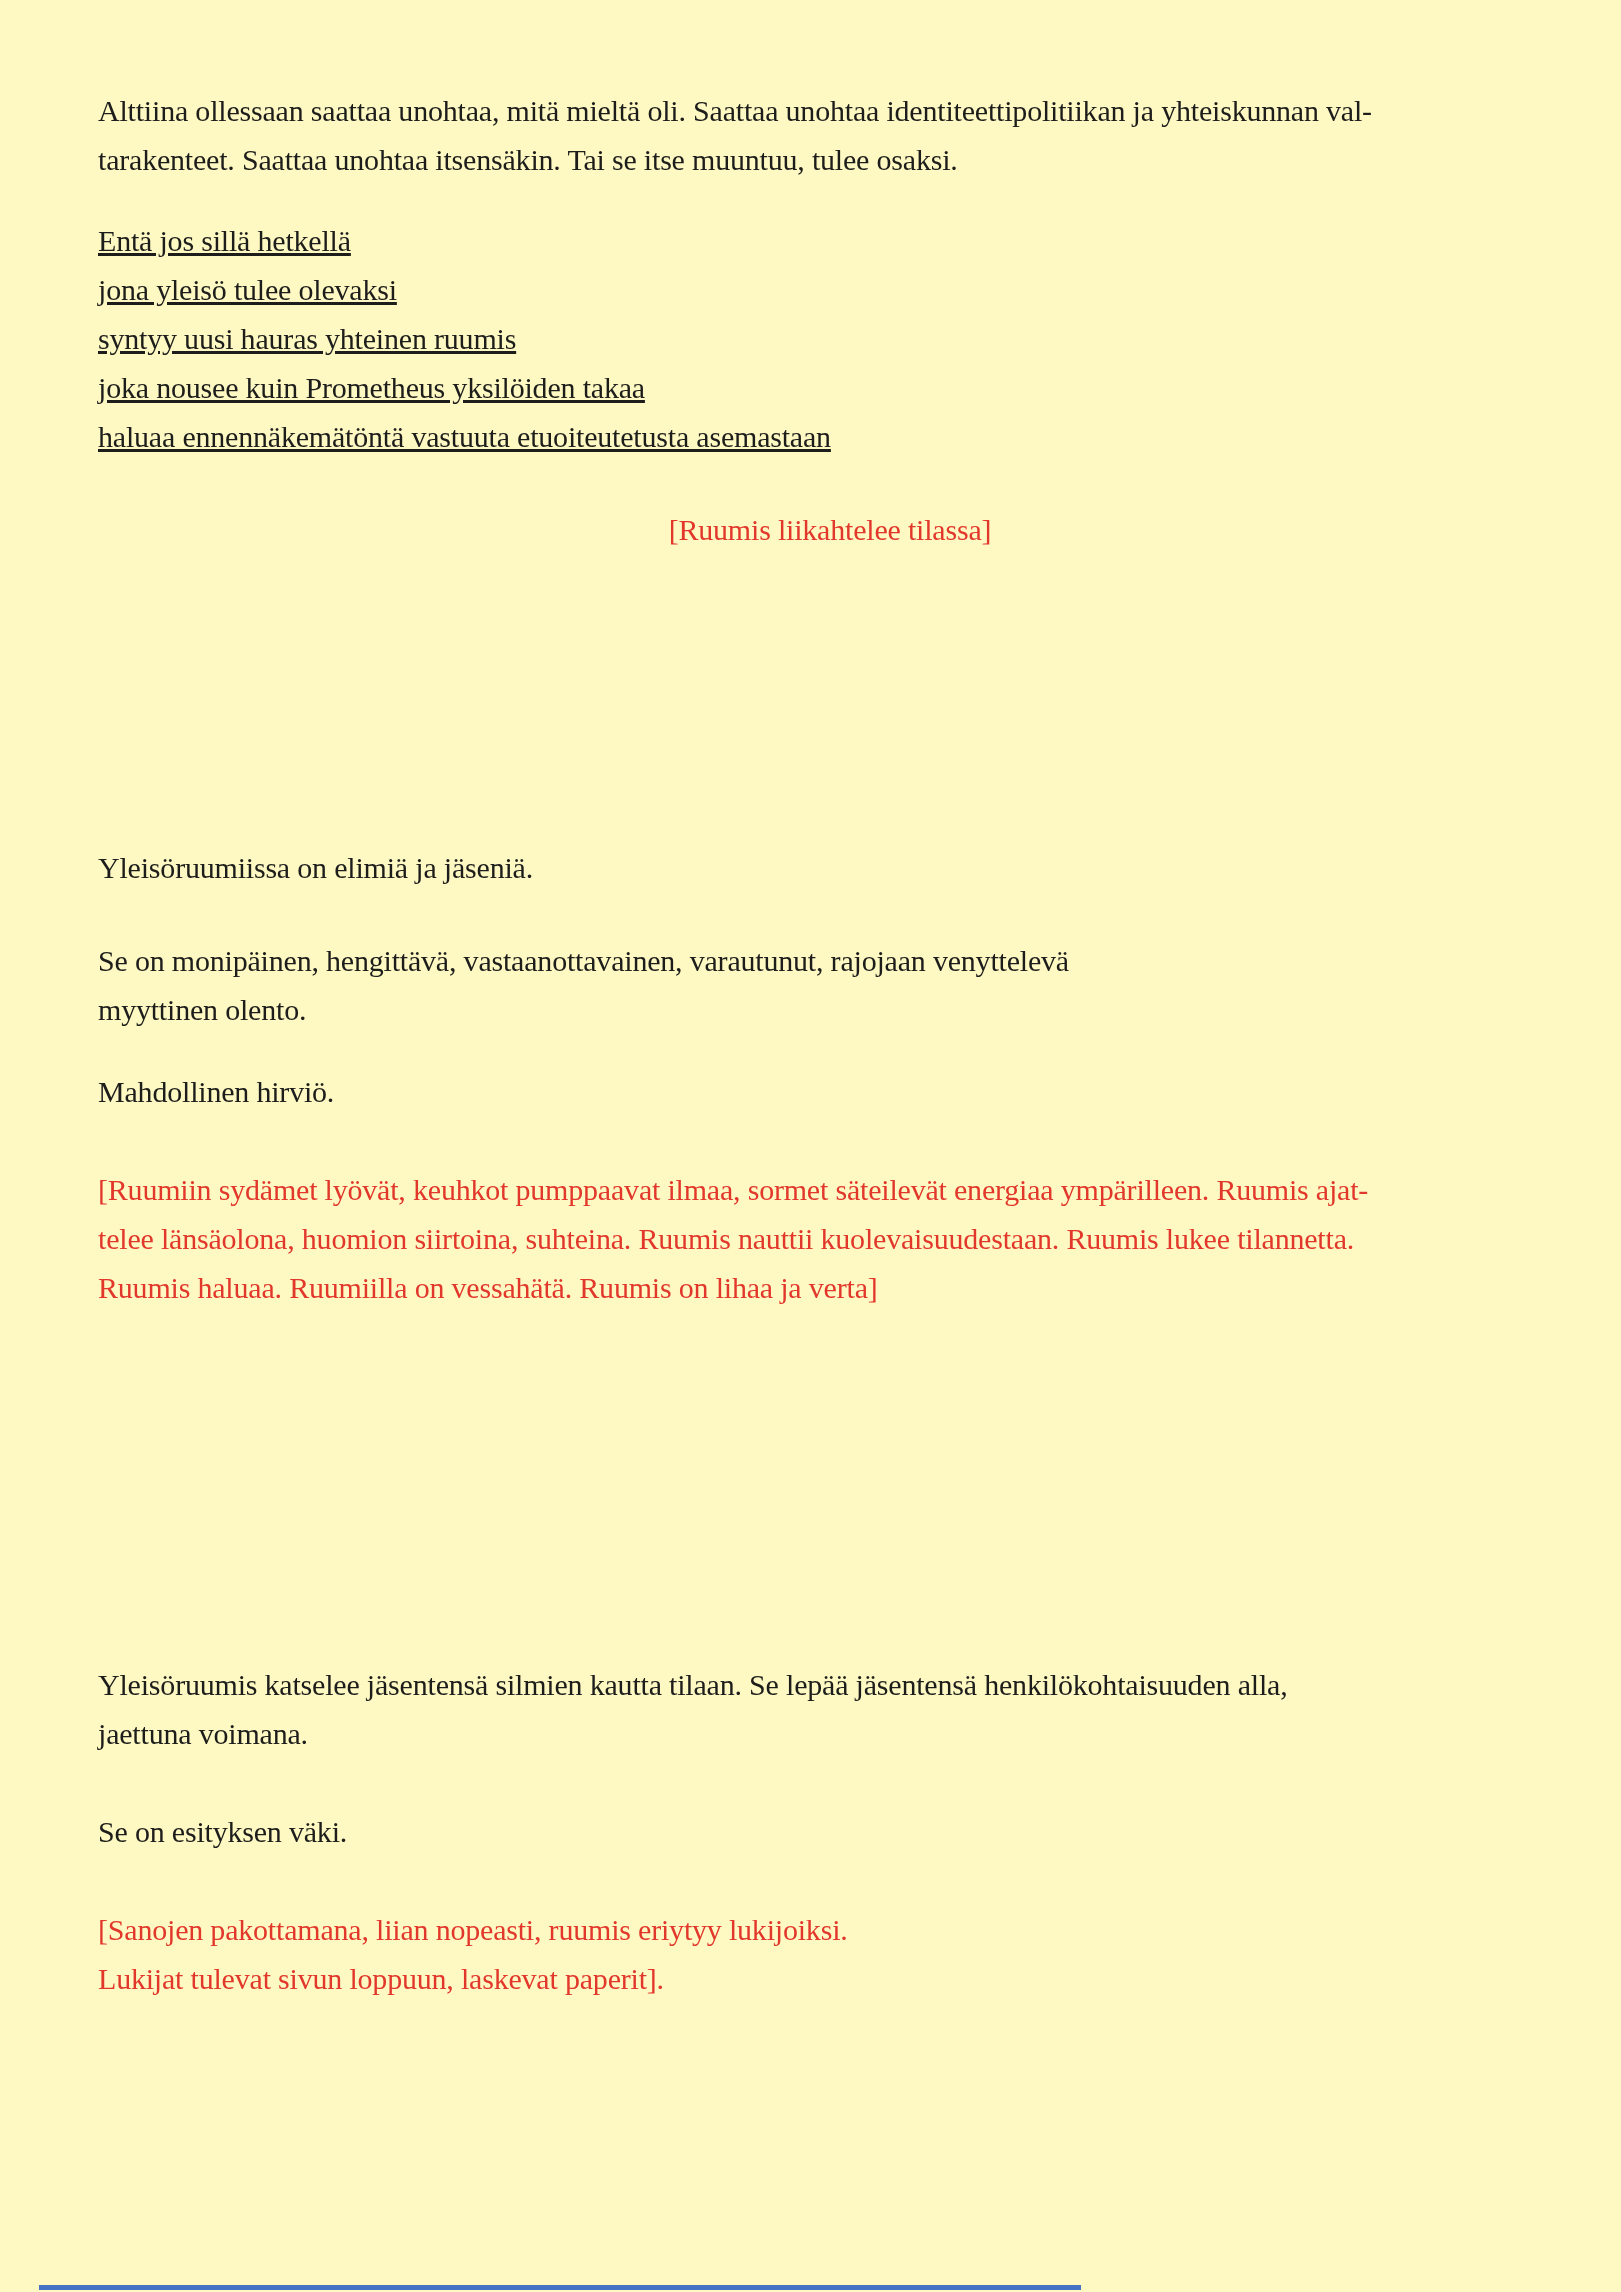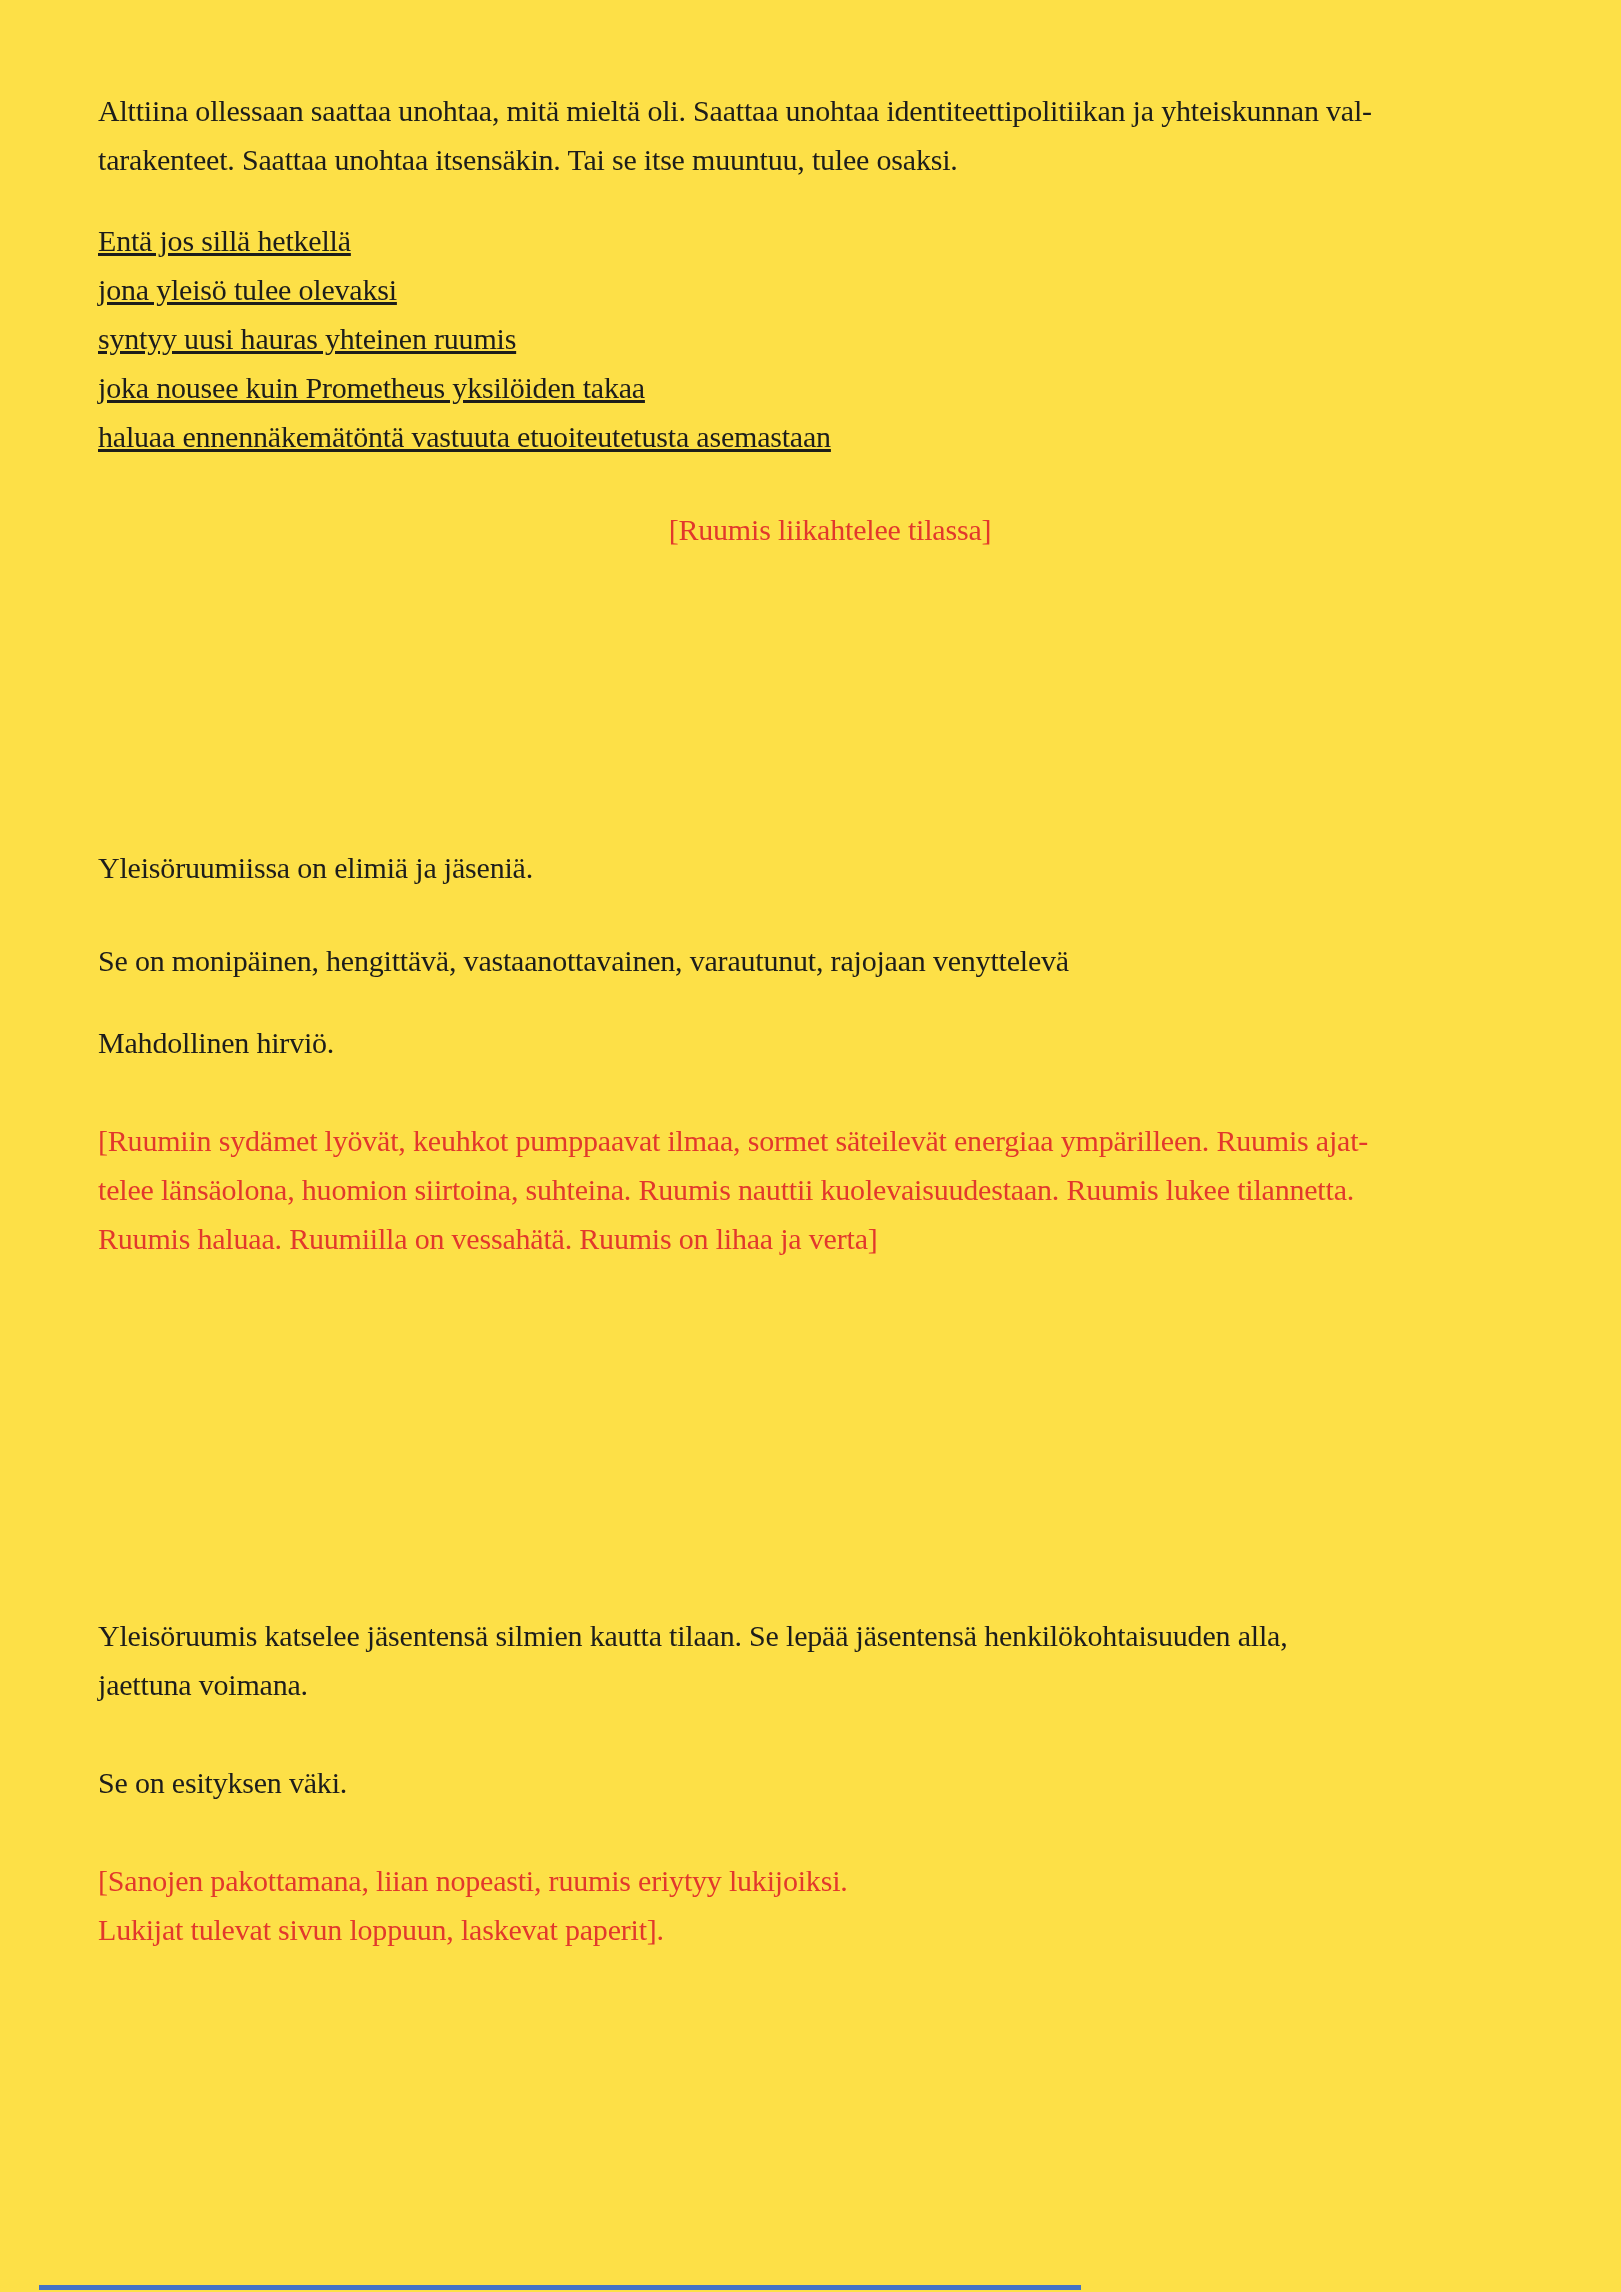--- a/index.html
+++ b/index.html
@@ -4,21 +4,21 @@
 <style>
   html, body {
     margin: 0;
     padding: 0;
     background: #ffffff;
   }
   .page {
     position: relative;
     width: 1621px;
     height: 2293px;
-    background: #fde047;
+    background: #fef9c3;
     box-sizing: border-box;
     padding: 86px 59px 0 98px;
     font-family: "Liberation Serif", "DejaVu Serif", serif;
     font-size: 30px;
     color: #1d1d1b;
     overflow: hidden;
   }
   .block { margin: 0; }
   .line {
     line-height: 49px;
@@ -68,20 +68,21 @@
   <div class="block stage-1 red">
     <div class="line">[Ruumis liikahtelee tilassa]</div>
   </div>
 
   <div class="block body-organs">
     <div class="line">Yleisöruumiissa on elimiä ja jäseniä.</div>
   </div>
 
   <div class="block body-desc">
     <div class="line">Se on monipäinen, hengittävä, vastaanottavainen, varautunut, rajojaan venyttelevä</div>
+    <div class="line">myyttinen olento.</div>
   </div>
 
   <div class="block monster">
     <div class="line">Mahdollinen hirviö.</div>
   </div>
 
   <div class="block stage-2 red">
     <div class="line">[Ruumiin sydämet lyövät, keuhkot pumppaavat ilmaa, sormet säteilevät energiaa ympärilleen. Ruumis ajat-</div>
     <div class="line">telee länsäolona, huomion siirtoina, suhteina. Ruumis nauttii kuolevaisuudestaan. Ruumis lukee tilannetta.</div>
     <div class="line">Ruumis haluaa. Ruumiilla on vessahätä. Ruumis on lihaa ja verta]</div>

